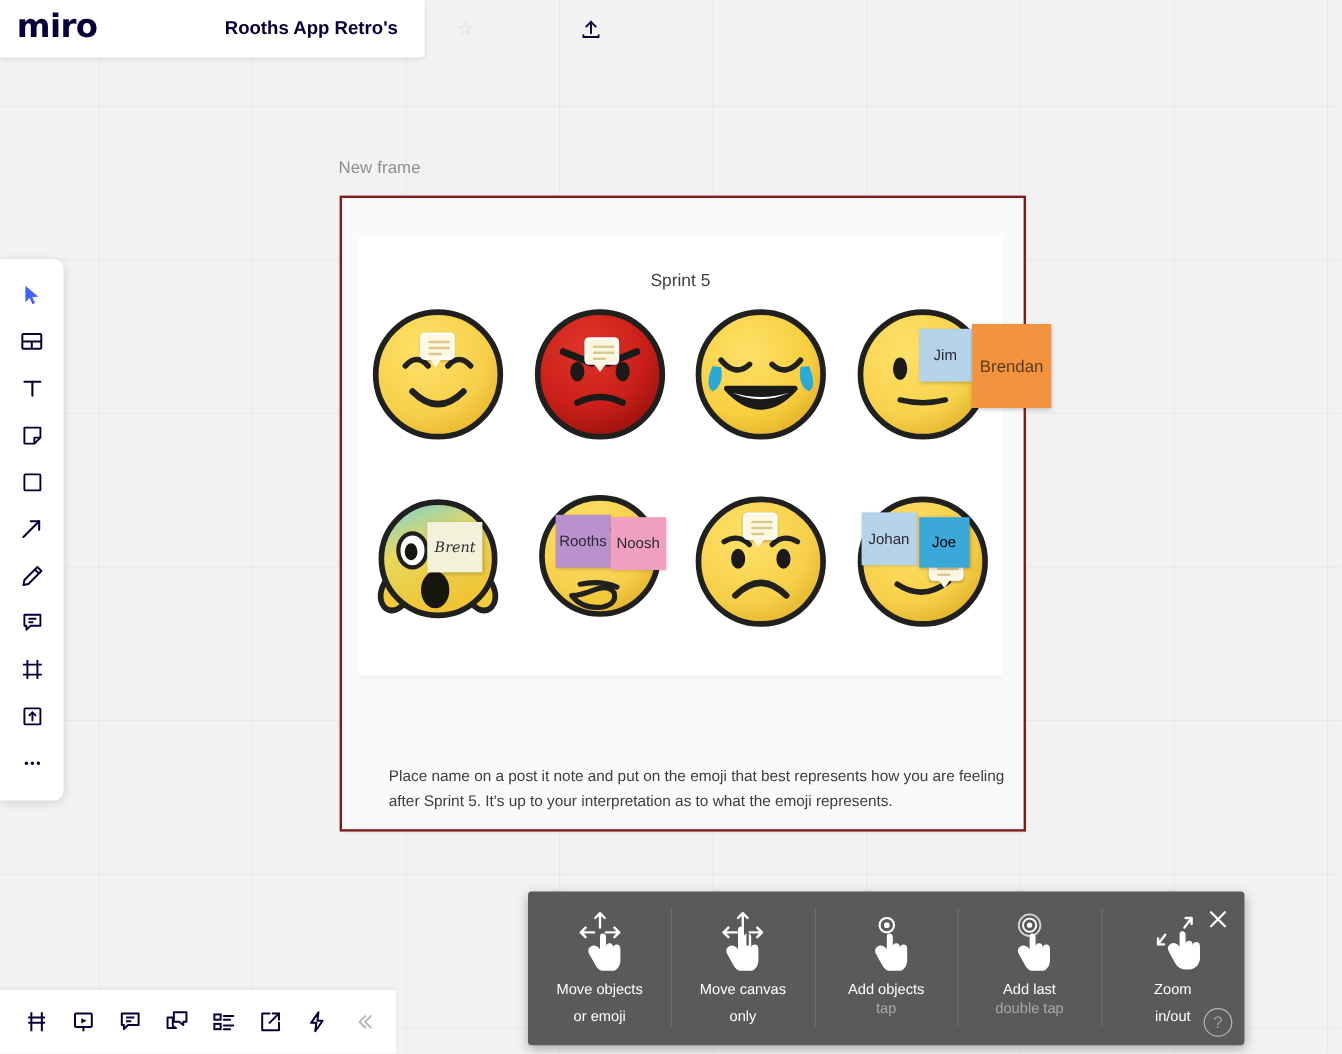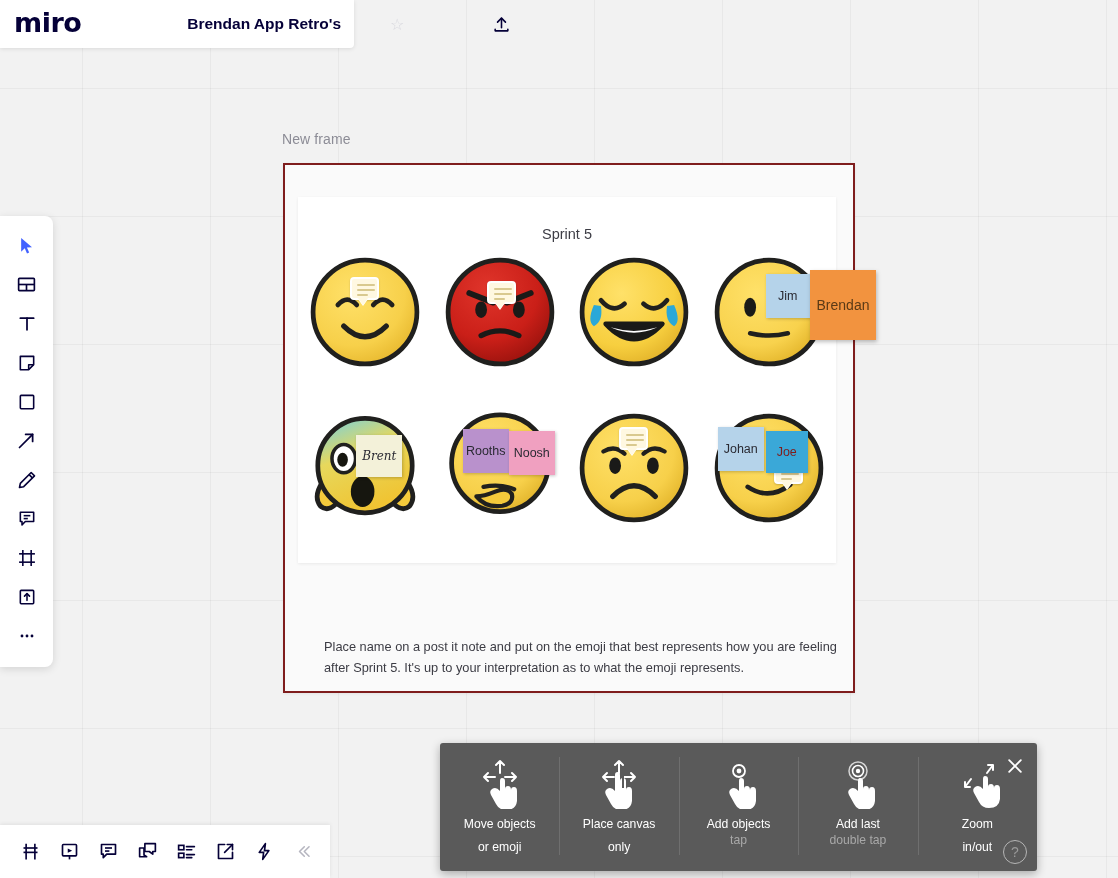--- a/index.html
+++ b/index.html
@@ -199,21 +199,21 @@
 </head>
 <body>
 
 <div id="app">
 
   <div id="canvas"></div>
 
   <div id="header">
     <div class="logo">miro</div>
     <div class="hdr-sep"></div>
-    <div class="board-title">Brendan App Retro's</div>
+    <div class="board-title">Rooths App Retro's</div>
     <div class="star-icon">☆</div>
     <div class="hdr-sep"></div>
     <div class="upload-btn">
       <svg width="19" height="19" viewBox="0 0 24 24" fill="none" stroke="#050038" stroke-width="2" stroke-linecap="round" stroke-linejoin="round">
         <path d="M12 16V4"></path>
           <path d="M7 9l5-5 5 5"></path>
           <path d="M4 18v2h16v-2"></path>
       </svg>
     </div>
   </div>
@@ -460,21 +460,21 @@
                 </radialGradient>
               </defs>
             <circle cx="50" cy="50" r="44" fill="url(#gY6)" stroke="#20201e" stroke-width="4"></circle>
             <ellipse cx="34" cy="44" rx="5" ry="7" fill="#1a1a18"></ellipse>
             <ellipse cx="66" cy="44" rx="5" ry="7" fill="#1a1a18"></ellipse>
             <path d="M32 66 q18 12 36 -2" fill="none" stroke="#20201e" stroke-width="4" stroke-linecap="round"></path>
           </svg>
           <div class="note" style="left:14px; top:22px; width:46px; height:44px; background:#b5d3ea;">
             <span>Johan</span>
           </div>
-          <div class="note" style="left:62px; top:26px; width:42px; height:42px; background:#3aa8d8; color:#7f1d1d;">
+          <div class="note" style="left:62px; top:26px; width:42px; height:42px; background:#3aa8d8; color:#000000;">
             <span>Joe</span>
           </div>
           <div class="cbadge" style="left:70px; top:56px;">
             <i></i>
               <i></i>
               <i></i>
           </div>
         </div>
 
       </div>
@@ -505,21 +505,21 @@
     <div class="gcell">
       <div class="gicon">
         <svg width="60" height="52" viewBox="0 0 60 52">
           <path d="M30 4 v12 M26 8 l4 -4 l4 4" stroke="#fff" stroke-width="2" fill="none" stroke-linecap="round" stroke-linejoin="round"></path>
           <path d="M14 20 h11 M18 16 l-4 4 l4 4" stroke="#fff" stroke-width="2" fill="none" stroke-linecap="round" stroke-linejoin="round"></path>
           <path d="M46 20 h-11 M42 16 l4 4 l-4 4" stroke="#fff" stroke-width="2" fill="none" stroke-linecap="round" stroke-linejoin="round"></path>
           <path d="M26 18 v16 q-4 -5 -8 -2 q-3 2 -1 6 l5 9 q3 6 10 6 q10 0 11 -9 l0 -10 q0 -4 -3 -4 q-3 0 -3 3 l0 -9 q0 -3 -3 -3 q-3 0 -3 3 l0 -6 q0 -3 -2.5 -3 q-2.5 0 -2.5 3z" fill="#fff"></path>
           <path d="M34 19 v12" stroke="#5a5a5a" stroke-width="2"></path>
         </svg>
       </div>
-      <div class="glabel">Place canvas</div>
+      <div class="glabel">Move canvas</div>
       <div class="glabel">only</div>
     </div>
 
     <div class="gcell">
       <div class="gicon">
         <svg width="60" height="52" viewBox="0 0 60 52">
           <circle cx="30" cy="14" r="6" stroke="#fff" stroke-width="1.8" fill="none"></circle>
           <circle cx="30" cy="14" r="2.4" fill="#fff"></circle>
           <path d="M30 18 v16 q-4 -5 -8 -2 q-3 2 -1 6 l5 9 q3 6 10 6 q10 0 11 -9 l0 -10 q0 -4 -3 -4 q-3 0 -3 3 q0 -4 -3 -4 q-3 0 -3 3 l0 -8 q0 -3 -3 -3 q-2 0 -2 3z" fill="#fff"></path>
         </svg>

